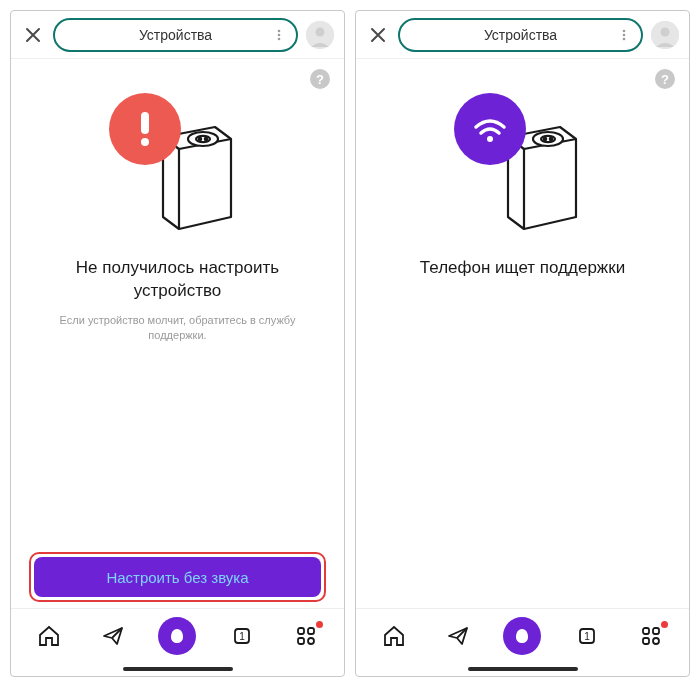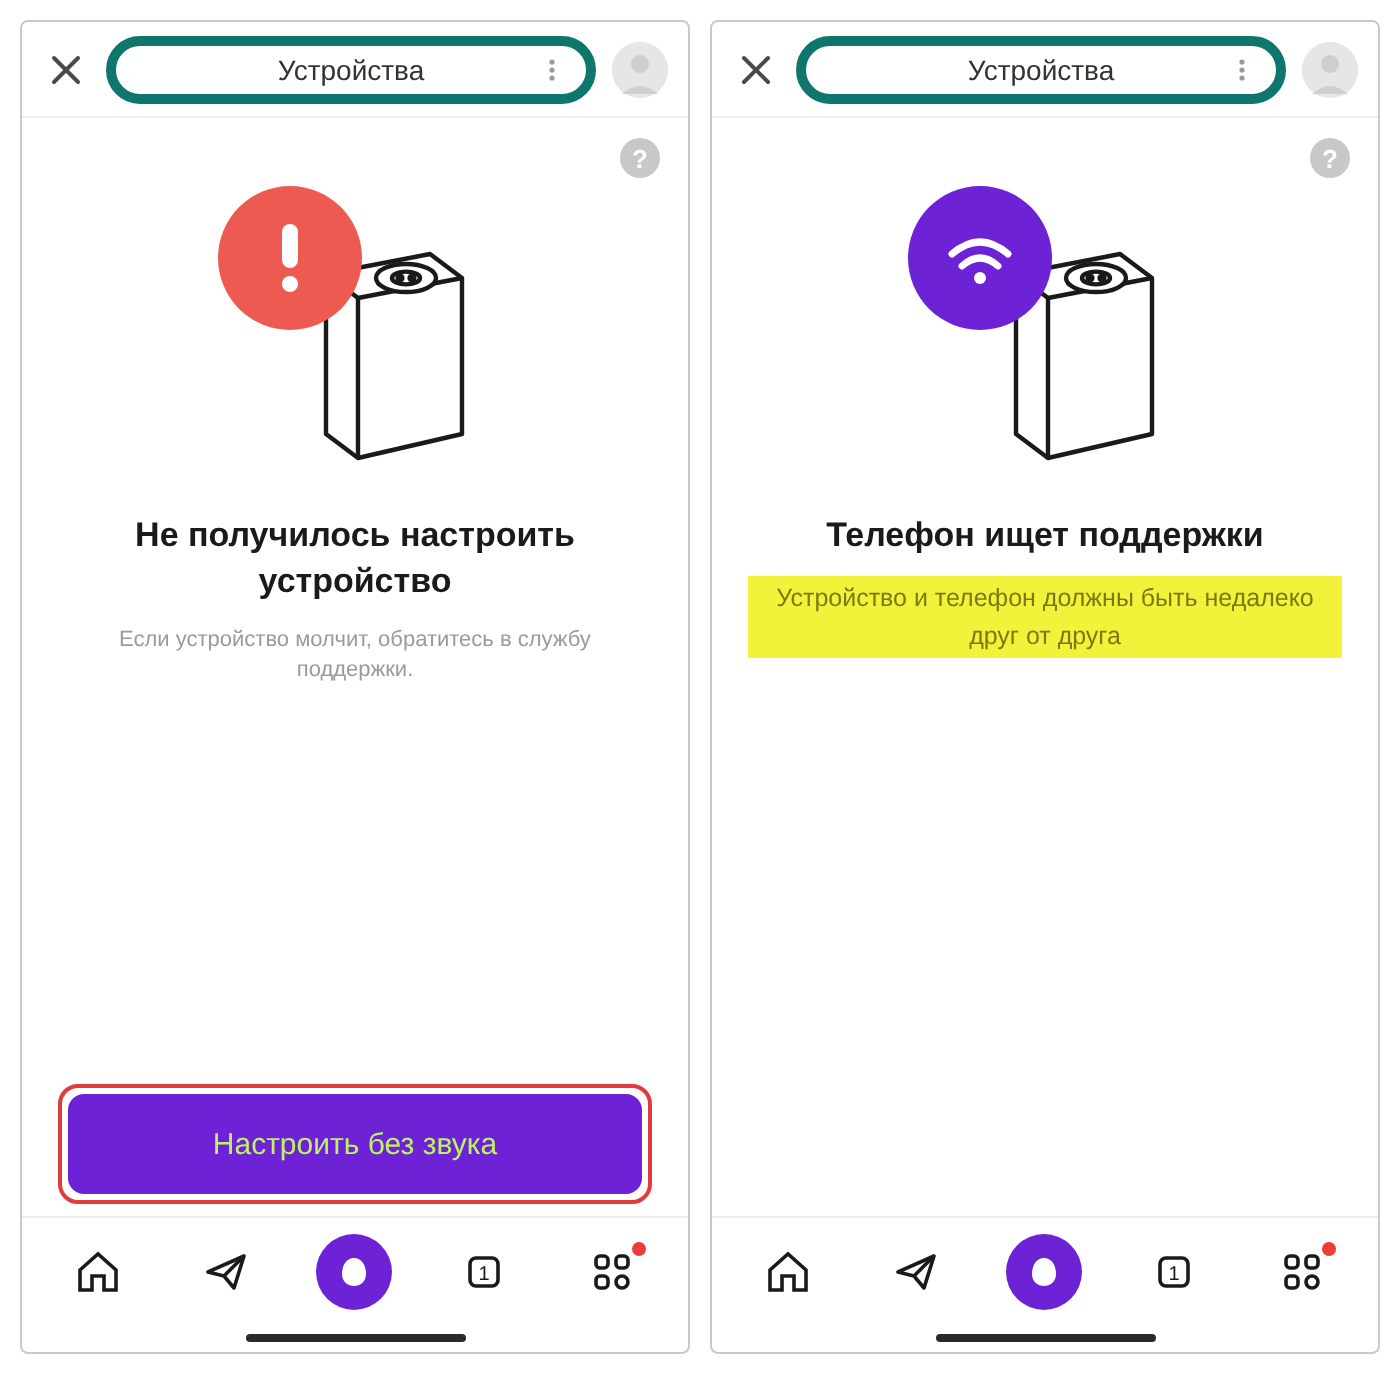--- a/index.html
+++ b/index.html
@@ -33,21 +33,21 @@
   .close-x {
     width: 24px; height: 24px;
     display: flex; align-items: center; justify-content: center;
     color: #4a4a4a;
     font-size: 20px;
     cursor: pointer;
   }
   .pill {
     flex: 1;
     height: 34px;
-    border: 5px solid #0f766e;
+    border: 2px solid #0f766e;
     border-radius: 17px;
     display: flex;
     align-items: center;
     justify-content: center;
     position: relative;
     background: #fff;
   }
   .pill-title {
     font-size: 14px;
     color: #333;
@@ -114,21 +114,21 @@
     content: "";
     position: absolute;
     bottom: 0; left: 0;
     width: 8px; height: 8px;
     background: #fff;
     border-radius: 50%;
   }
   .title {
     margin-top: 18px;
     font-size: 17px;
-    font-weight: 700;
+    font-weight: 400;
     color: #1a1a1a;
     text-align: center;
     line-height: 1.35;
     max-width: 260px;
   }
   .subtitle {
     margin-top: 10px;
     font-size: 11px;
     color: #9a9a9a;
     text-align: center;
@@ -150,25 +150,25 @@
     padding: 0 0 6px 0;
     width: 100%;
   }
   .cta-outline {
     border: 2px solid #e23b3b;
     border-radius: 10px;
     padding: 3px;
   }
   .cta {
     width: 100%;
-    height: 50px;
+    height: 40px;
     background: #6d22d6;
     border: none;
     border-radius: 8px;
-    color: #bef264;
+    color: #7dd3fc;
     font-size: 15px;
     font-weight: 500;
     cursor: pointer;
   }
   .navbar {
     height: 54px;
     border-top: 1px solid #eee;
     display: flex;
     align-items: center;
     justify-content: space-around;
@@ -345,21 +345,20 @@
         <svg width="44" height="44" viewBox="0 0 44 44">
           <g fill="none" stroke="#fff" stroke-width="3.5" stroke-linecap="round">
             <path d="M8 20 Q22 8 36 20"></path>
             <path d="M13 26 Q22 18 31 26"></path>
           </g>
           <circle cx="22" cy="32" r="3" fill="#fff"></circle>
         </svg>
       </div>
     </div>
     <div class="title">Телефон ищет поддержки</div>
-    <div class="subtitle-hl">Устройство и телефон должны быть недалеко друг от друга</div>
   </div>
 
   <div class="navbar">
     <div class="nav-item">
       <svg width="24" height="24" viewBox="0 0 24 24" fill="none" stroke="#1a1a1a" stroke-width="1.8">
           <path d="M3 11 L12 3 L21 11 V21 H15 V14 H9 V21 H3 Z"></path>
         </svg>
     </div>
     <div class="nav-item">
       <svg width="24" height="24" viewBox="0 0 24 24" fill="none" stroke="#1a1a1a" stroke-width="1.8" stroke-linejoin="round">

